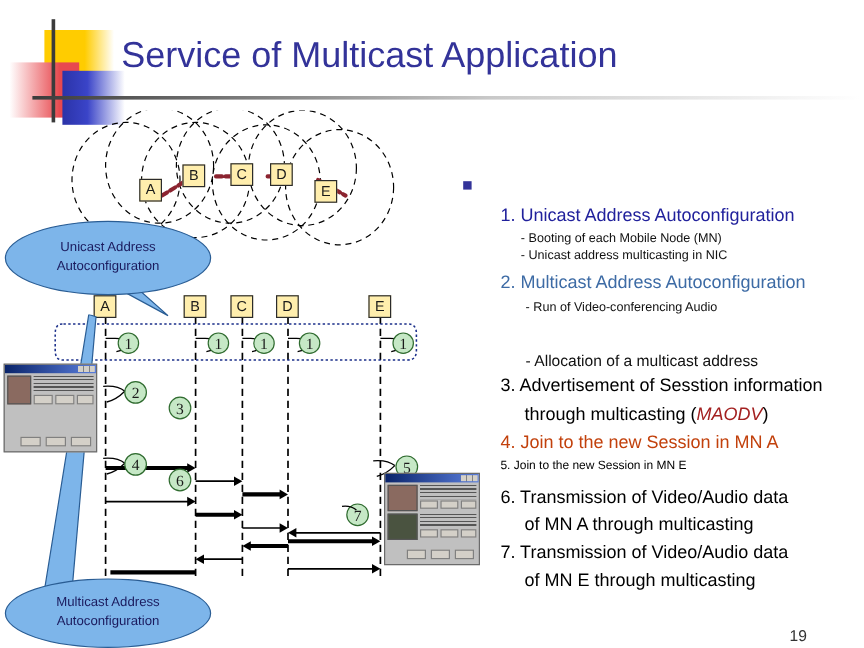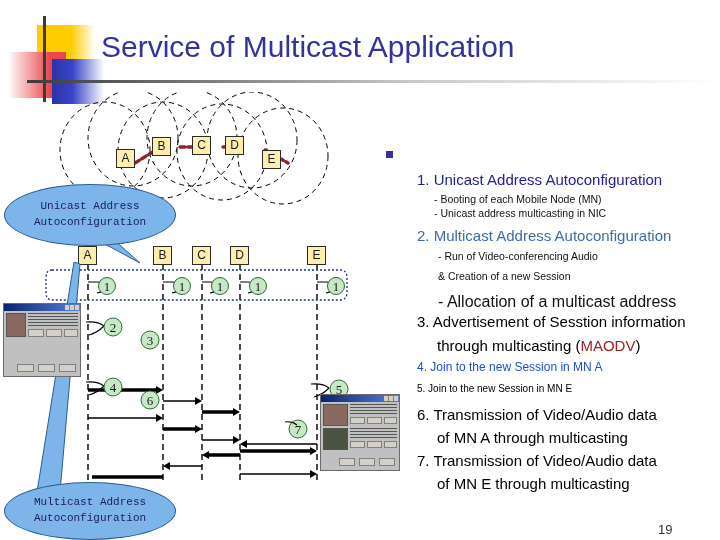--- a/index.html
+++ b/index.html
@@ -25,44 +25,44 @@
   .title{position:absolute;left:101px;top:18px;font-size:30px;color:#333399;
     letter-spacing:0px;white-space:nowrap;}
   .bullet-sq{position:absolute;left:386px;top:139px;width:7px;height:7px;background:#333399;}
   .h-scn{position:absolute;left:423px;top:131px;font-size:16px;color:#000000;white-space:nowrap;}
   .step1{position:absolute;left:417px;top:159px;font-size:15px;color:#21219c;white-space:nowrap;}
   .sub1a{position:absolute;left:434px;top:181px;font-size:10.5px;color:#111;white-space:nowrap;}
   .sub1b{position:absolute;left:434px;top:195px;font-size:10.5px;color:#111;white-space:nowrap;}
   .step2{position:absolute;left:417px;top:215px;font-size:15px;color:#3d6ba5;white-space:nowrap;}
   .sub2a{position:absolute;left:438px;top:238px;font-size:10.5px;color:#111;white-space:nowrap;}
   .sub2b{position:absolute;left:438px;top:258px;font-size:10.5px;color:#111;white-space:nowrap;}
-  .sub2c{position:absolute;left:438px;top:281px;font-size:16px;color:#111;white-space:nowrap;}
+  .sub2c{position:absolute;left:438px;top:281px;font-size:13px;color:#111;white-space:nowrap;}
   .step3{position:absolute;left:417px;top:301px;font-size:15px;color:#000;white-space:nowrap;}
   .step3b{position:absolute;left:437px;top:325px;font-size:15px;color:#000;white-space:nowrap;}
-  .maodv{color:#a32020;}
-  .step4{position:absolute;left:417px;top:348px;font-size:12px;color:#1d4ed8;white-space:nowrap;}
+  .maodv{color:#a32020;font-style:italic;}
+  .step4{position:absolute;left:417px;top:348px;font-size:15px;color:#c2410c;white-space:nowrap;}
   .step5{position:absolute;left:417px;top:371px;font-size:10px;color:#000;white-space:nowrap;}
   .step6{position:absolute;left:417px;top:394px;font-size:15px;color:#000;white-space:nowrap;}
   .step6b{position:absolute;left:437px;top:417px;font-size:15px;color:#000;white-space:nowrap;}
   .step7{position:absolute;left:417px;top:440px;font-size:15px;color:#000;white-space:nowrap;}
   .step7b{position:absolute;left:437px;top:463px;font-size:15px;color:#000;white-space:nowrap;}
 
   .pageno{position:absolute;left:658px;top:510px;font-size:13px;color:#333;}
 
   
   .diagram{position:absolute;left:0;top:80px;width:400px;height:460px;}
 
   
   .nodebox{position:absolute;width:19px;height:19px;background:#ffeead;
     border:1.6px solid #2b2b2b;box-sizing:border-box;}
   .nodebox span{display:block;text-align:center;font-size:12px;line-height:16px;color:#1a1a1a;}
 
   
   .callout{position:absolute;background:#7db5ea;border:1px solid #2a5d94;
-    border-radius:50%;color:#1b1b5e;font-family:Liberation Mono, monospace;
+    border-radius:50%;color:#1b1b5e;font-family:Liberation Sans, sans-serif;
     text-align:center;}
   .callout .l1,.callout .l2{display:block;font-size:11px;line-height:16px;}
 
   
   .thumb{position:absolute;background:#c0c0c0;border:1px solid #6b6b6b;overflow:hidden;}
   .thumb .tbar{height:7px;background:linear-gradient(90deg,#0a246a,#5a7edc);position:relative;}
   .thumb .tbar i{position:absolute;right:1px;top:1px;width:14px;height:5px;
      background:repeating-linear-gradient(90deg,#d4d0c8 0 4px,#808080 4px 5px);}
   .vid{background:#8a6a60;}
   .vid2{background:#4a5340;}
@@ -85,21 +85,20 @@
   <div class="title">Service of Multicast Application</div>
 
   <div class="bullet-sq"></div>
 
   <div class="step1">1. Unicast Address Autoconfiguration</div>
   <div class="sub1a">- Booting of each Mobile Node (MN)</div>
   <div class="sub1b">- Unicast address multicasting in NIC</div>
 
   <div class="step2">2. Multicast Address Autoconfiguration</div>
   <div class="sub2a">- Run of Video-conferencing Audio</div>
-  <div class="sub2b">&amp; Creation of a new Session</div>
   <div class="sub2c">- Allocation of a multicast address</div>
 
   <div class="step3">3. Advertisement of Sesstion information</div>
   <div class="step3b"><span>through multicasting (</span><span class="maodv">MAODV</span><span>)</span></div>
 
   <div class="step4">4. Join to the new Session in MN A</div>
   <div class="step5">5. Join to the new Session in MN E</div>
   <div class="step6">6. Transmission of Video/Audio data</div>
   <div class="step6b">of MN A through multicasting</div>
   <div class="step7">7. Transmission of Video/Audio data</div>

